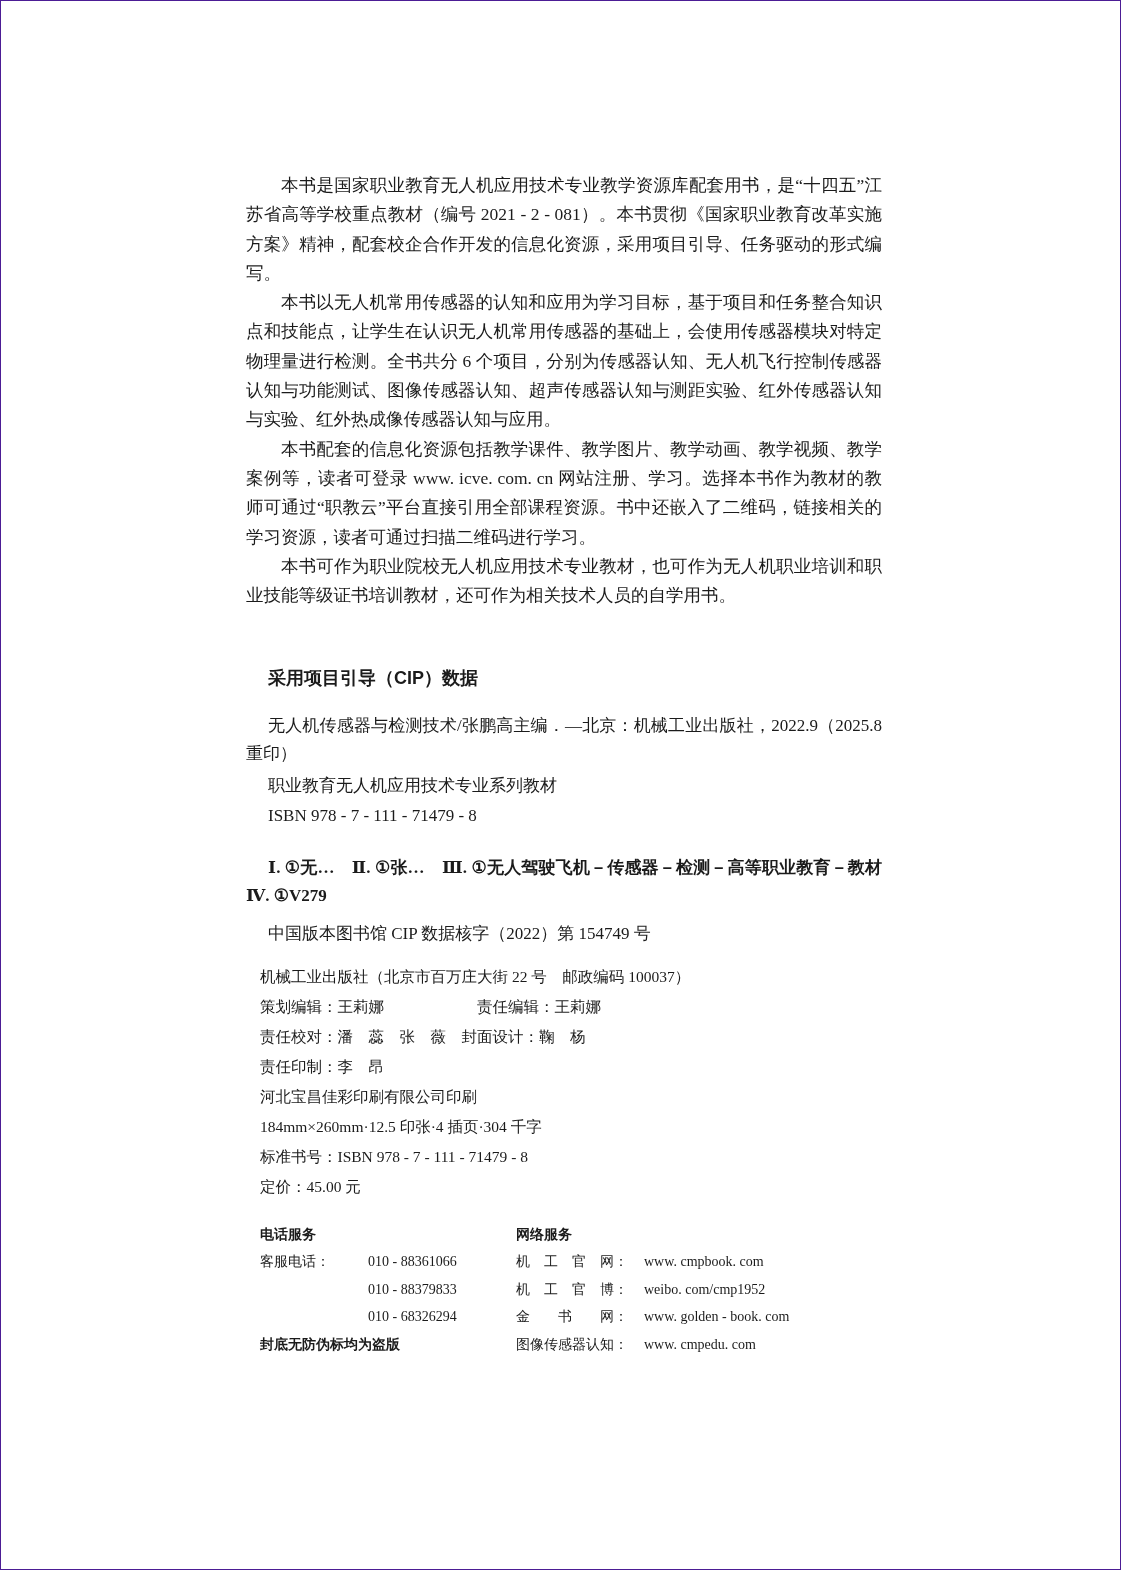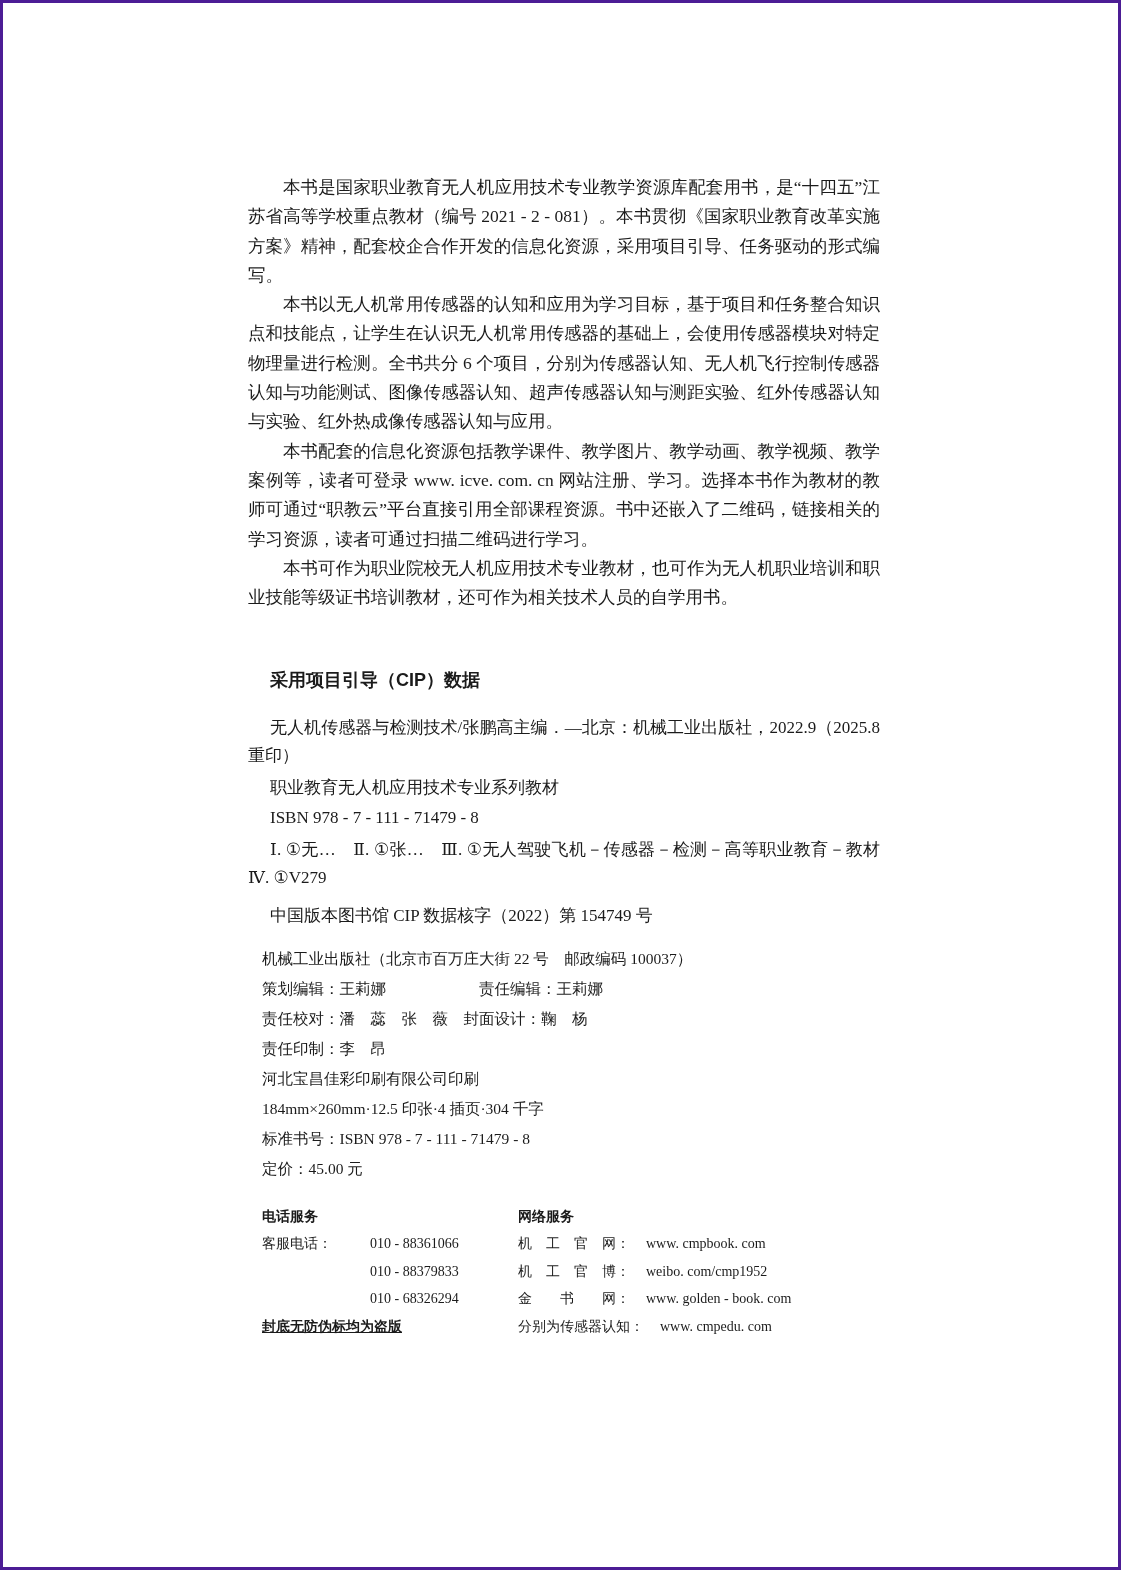--- a/index.html
+++ b/index.html
@@ -2,21 +2,21 @@
 <html><head>
 <meta charset="utf-8">
 <style>
   * { margin: 0; padding: 0; box-sizing: border-box; }
   html, body { background: #f2f2f2; }
   body { font-family: "Liberation Serif", "DejaVu Serif", serif; color: #1b1b1b; }
   .page {
     width: 1121px; height: 1570px;
     margin: 0 auto;
     background: #ffffff;
-    border: 3px solid #4c1d95;
+    border: 1px solid #4c1d95;
     padding: 170px 238px 0 245px;
     overflow: hidden;
   }
   
   .intro p {
     font-size: 17.5px;
     line-height: 29.3px;
     text-align: justify;
     text-indent: 2em;
   }
@@ -30,21 +30,21 @@
   }
   .cip p {
     font-size: 17px;
     line-height: 28px;
     text-indent: 22px;
     text-align: justify;
   }
   .cip .entry { margin-top: 22px; }
   .cip .series { margin-top: 4px; }
   .cip .isbn { margin-top: 2px; }
-  .cip .classification { margin-top: 4px; }
+  .cip .classification { margin-top: 24px; font-weight: bold; }
   .cip .record { margin-top: 10px; }
   
   .publisher { margin-top: 14px; padding-left: 14px; }
   .publisher .pub-line {
     font-size: 15.5px;
     line-height: 30px;
     white-space: pre-wrap;
   }
   
   .services {
@@ -59,21 +59,20 @@
     font-family: "Liberation Sans", "DejaVu Sans", sans-serif;
     font-weight: bold;
     line-height: 28px;
   }
   .svc-row { line-height: 27.5px; display: flex; white-space: pre-wrap; gap: 16px; }
   .col-phone .svc-label { width: 92px; flex: none; }
   .notice {
     font-family: "Liberation Sans", "DejaVu Sans", sans-serif;
     font-weight: bold;
     line-height: 27.5px;
-    text-decoration: underline;
   }
 </style>
 </head>
 <body>
 
 <div class="page">
 
   <div class="intro">
     <p>本书是国家职业教育无人机应用技术专业教学资源库配套用书，是“十四五”江苏省高等学校重点教材（编号 2021 - 2 - 081）。本书贯彻《国家职业教育改革实施方案》精神，配套校企合作开发的信息化资源，采用项目引导、任务驱动的形式编写。</p>
     <p>本书以无人机常用传感器的认知和应用为学习目标，基于项目和任务整合知识点和技能点，让学生在认识无人机常用传感器的基础上，会使用传感器模块对特定物理量进行检测。全书共分 6 个项目，分别为传感器认知、无人机飞行控制传感器认知与功能测试、图像传感器认知、超声传感器认知与测距实验、红外传感器认知与实验、红外热成像传感器认知与应用。</p>
@@ -129,20 +128,20 @@
       </div>
       <div class="svc-row">
         <span class="svc-label">机　工　官　博：</span>
         <span>weibo. com/cmp1952</span>
       </div>
       <div class="svc-row">
         <span class="svc-label">金　　书　　网：</span>
         <span>www. golden - book. com</span>
       </div>
       <div class="svc-row">
-        <span class="svc-label">分别为传感器认知：</span>
+        <span class="svc-label">图像传感器认知：</span>
         <span>www. cmpedu. com</span>
       </div>
     </div>
 
   </div>
 
 </div>
 
 </body></html>

